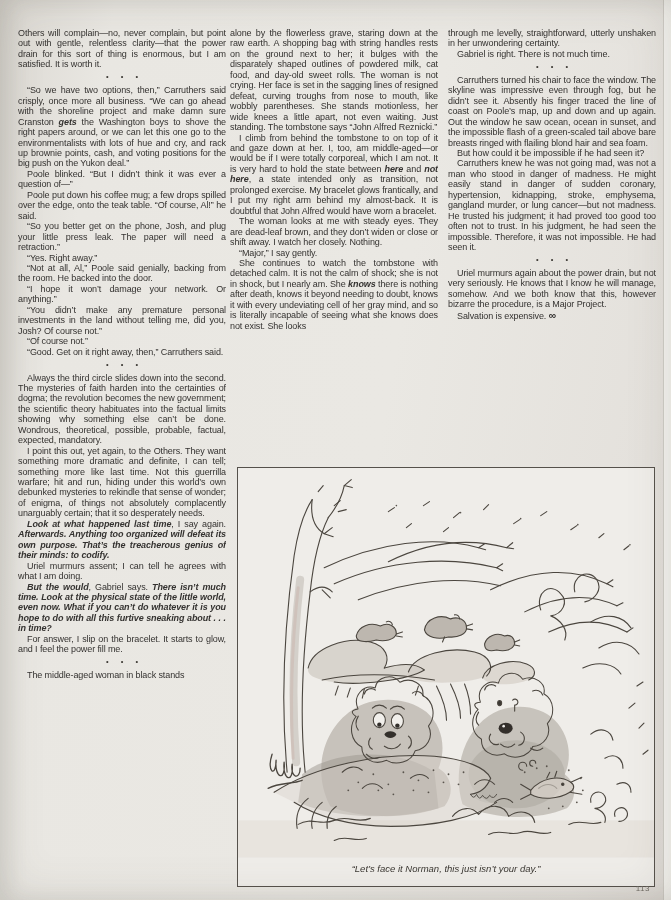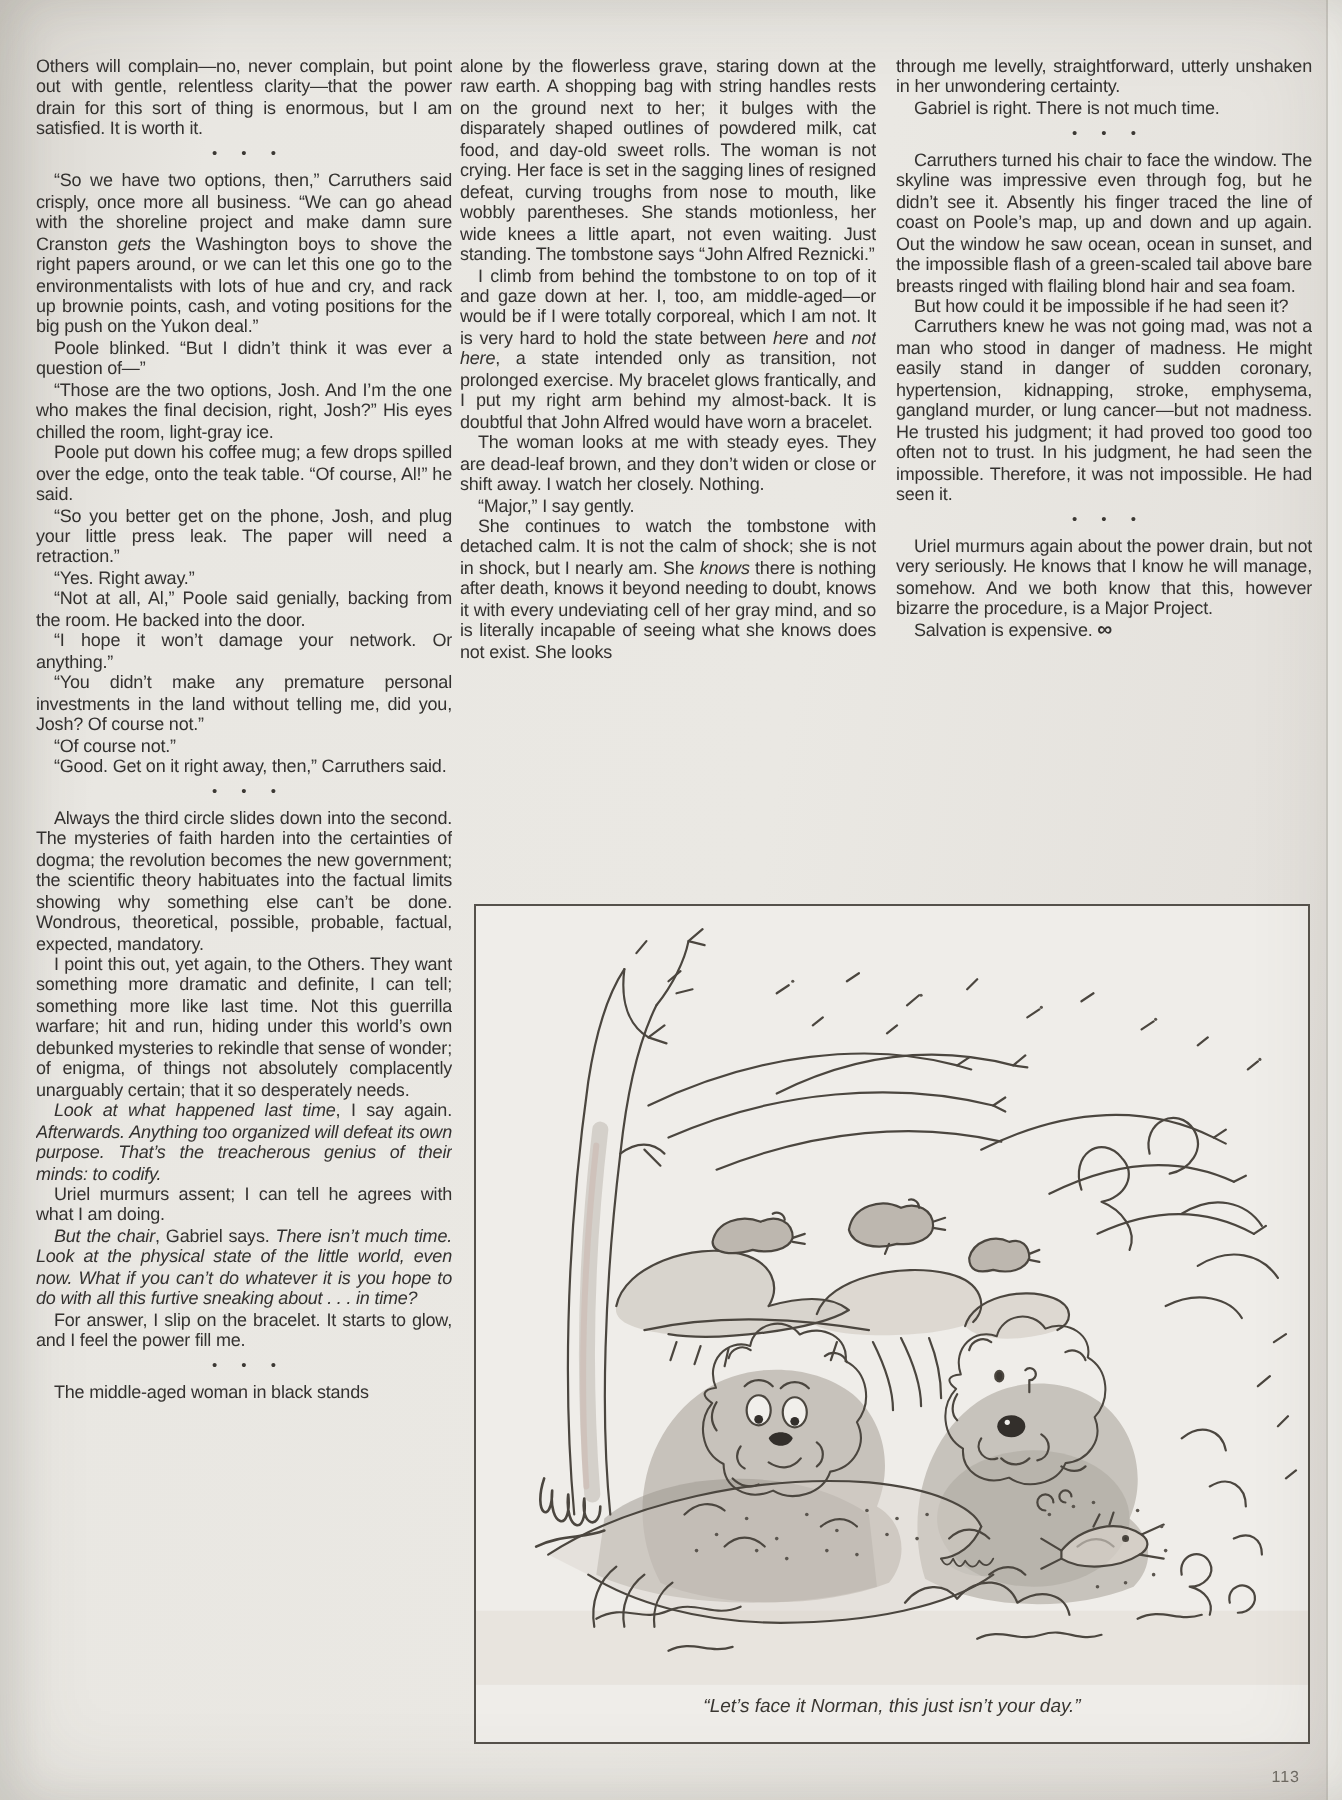--- a/index.html
+++ b/index.html
@@ -20,25 +20,25 @@
   .col {
     position:absolute; top:28px; width:208px;
     font-size:9px; line-height:10.45px; letter-spacing:-0.1px;
     text-align:justify; overflow:hidden; hyphens:auto;
   }
   #col-0 { left:18px;  height:864px; }
   #col-1 { left:230px; height:420px; }
   #col-2 { left:448px; height:420px; }
   .col p { margin:0; text-indent:9px; }
   .col p.flush { text-indent:0; }
-  .it { font-style:italic; }
+  .it { font-style:italic;font-weight:bold; }
   .endmark { font-weight:bold; font-size:10.5px; letter-spacing:-1px; }
   .sep { text-align:center; text-indent:0; font-size:7.5px; letter-spacing:5px; padding:2.5px 0 2.5px 5px; color:#3c3934; }
   .cartoon {
-    position:absolute; left:237px; top:452px; width:418px; height:420px;
+    position:absolute; left:237px; top:467px; width:418px; height:420px;
     box-sizing:border-box; border:1.5px solid #55514b; background:#efede9;
     display:flex; flex-direction:column;
   }
   .cartoon svg { flex:1 1 auto; width:100%; height:385px; display:block; }
   .caption {
     flex:0 0 auto; text-align:center; font-style:italic;
     font-size:9.5px; color:#3a3732; padding:2px 10px 12px;
   }
   .pageno {
     position:absolute; right:21px; bottom:7px;
@@ -48,35 +48,34 @@
 </head>
 <body>
 
 <div class="page">
 
   <div class="col" id="col-0">
       <p class="flush"><span>Others will complain—no, never complain, but point out with gentle, relentless clarity—that the power drain for this sort of thing is enormous, but I am satisfied. It is worth it.</span></p>
       <div class="sep">• • •</div>
       <p><span>“So we have two options, then,” Carruthers said crisply, once more all business. “We can go ahead with the shoreline project and make damn sure Cranston </span><span class="it">gets</span><span> the Washington boys to shove the right papers around, or we can let this one go to the environmentalists with lots of hue and cry, and rack up brownie points, cash, and voting positions for the big push on the Yukon deal.”</span></p>
       <p><span>Poole blinked. “But I didn’t think it was ever a question of—”</span></p>
-      <p><span>“Those are the two options, Josh. And I’m the one who makes the final decision, right, Josh?” His eyes chilled the room, light-gray ice.</span></p>
       <p><span>Poole put down his coffee mug; a few drops spilled over the edge, onto the teak table. “Of course, Al!” he said.</span></p>
       <p><span>“So you better get on the phone, Josh, and plug your little press leak. The paper will need a retraction.”</span></p>
       <p><span>“Yes. Right away.”</span></p>
       <p><span>“Not at all, Al,” Poole said genially, backing from the room. He backed into the door.</span></p>
       <p><span>“I hope it won’t damage your network. Or anything.”</span></p>
       <p><span>“You didn’t make any premature personal investments in the land without telling me, did you, Josh? Of course not.”</span></p>
       <p><span>“Of course not.”</span></p>
       <p><span>“Good. Get on it right away, then,” Carruthers said.</span></p>
       <div class="sep">• • •</div>
       <p><span>Always the third circle slides down into the second. The mysteries of faith harden into the certainties of dogma; the revolution becomes the new government; the scientific theory habituates into the factual limits showing why something else can’t be done. Wondrous, theoretical, possible, probable, factual, expected, mandatory.</span></p>
       <p><span>I point this out, yet again, to the Others. They want something more dramatic and definite, I can tell; something more like last time. Not this guerrilla warfare; hit and run, hiding under this world’s own debunked mysteries to rekindle that sense of wonder; of enigma, of things not absolutely complacently unarguably certain; that it so desperately needs.</span></p>
       <p><span class="it">Look at what happened last time</span><span>, I say again. </span><span class="it">Afterwards. Anything too organized will defeat its own purpose. That’s the treacherous genius of their minds: to codify.</span></p>
       <p><span>Uriel murmurs assent; I can tell he agrees with what I am doing.</span></p>
-      <p><span class="it">But the chair</span><span>, Gabriel says. </span><span class="it">There isn’t much time. Look at the physical state of the little world, even now. What if you can’t do whatever it is you hope to do with all this furtive sneaking about . . . in time?</span></p>
+      <p><span class="it">But the would</span><span>, Gabriel says. </span><span class="it">There isn’t much time. Look at the physical state of the little world, even now. What if you can’t do whatever it is you hope to do with all this furtive sneaking about . . . in time?</span></p>
       <p><span>For answer, I slip on the bracelet. It starts to glow, and I feel the power fill me.</span></p>
       <div class="sep">• • •</div>
       <p><span>The middle-aged woman in black stands</span></p>
     </div>
   <div class="col" id="col-1">
       <p class="flush"><span>alone by the flowerless grave, staring down at the raw earth. A shopping bag with string handles rests on the ground next to her; it bulges with the disparately shaped outlines of powdered milk, cat food, and day-old sweet rolls. The woman is not crying. Her face is set in the sagging lines of resigned defeat, curving troughs from nose to mouth, like wobbly parentheses. She stands motionless, her wide knees a little apart, not even waiting. Just standing. The tombstone says “John Alfred Reznicki.”</span></p>
       <p><span>I climb from behind the tombstone to on top of it and gaze down at her. I, too, am middle-aged—or would be if I were totally corporeal, which I am not. It is very hard to hold the state between </span><span class="it">here</span><span> and </span><span class="it">not here</span><span>, a state intended only as transition, not prolonged exercise. My bracelet glows frantically, and I put my right arm behind my almost-back. It is doubtful that John Alfred would have worn a bracelet.</span></p>
       <p><span>The woman looks at me with steady eyes. They are dead-leaf brown, and they don’t widen or close or shift away. I watch her closely. Nothing.</span></p>
       <p><span>“Major,” I say gently.</span></p>
       <p><span>She continues to watch the tombstone with detached calm. It is not the calm of shock; she is not in shock, but I nearly am. She </span><span class="it">knows</span><span> there is nothing after death, knows it beyond needing to doubt, knows it with every undeviating cell of her gray mind, and so is literally incapable of seeing what she knows does not exist. She looks</span></p>

